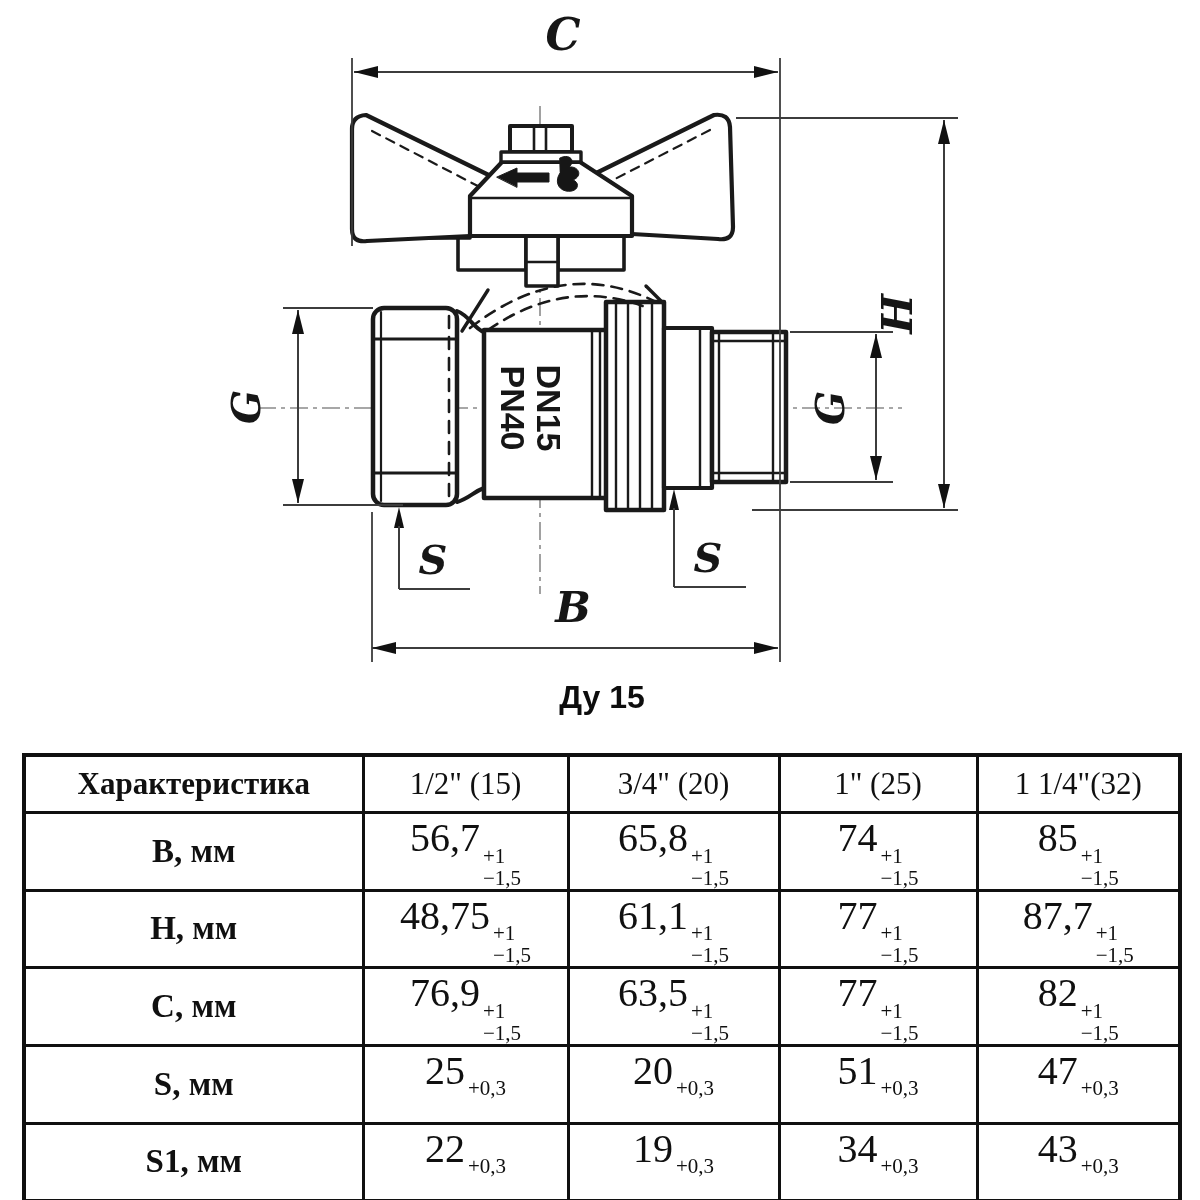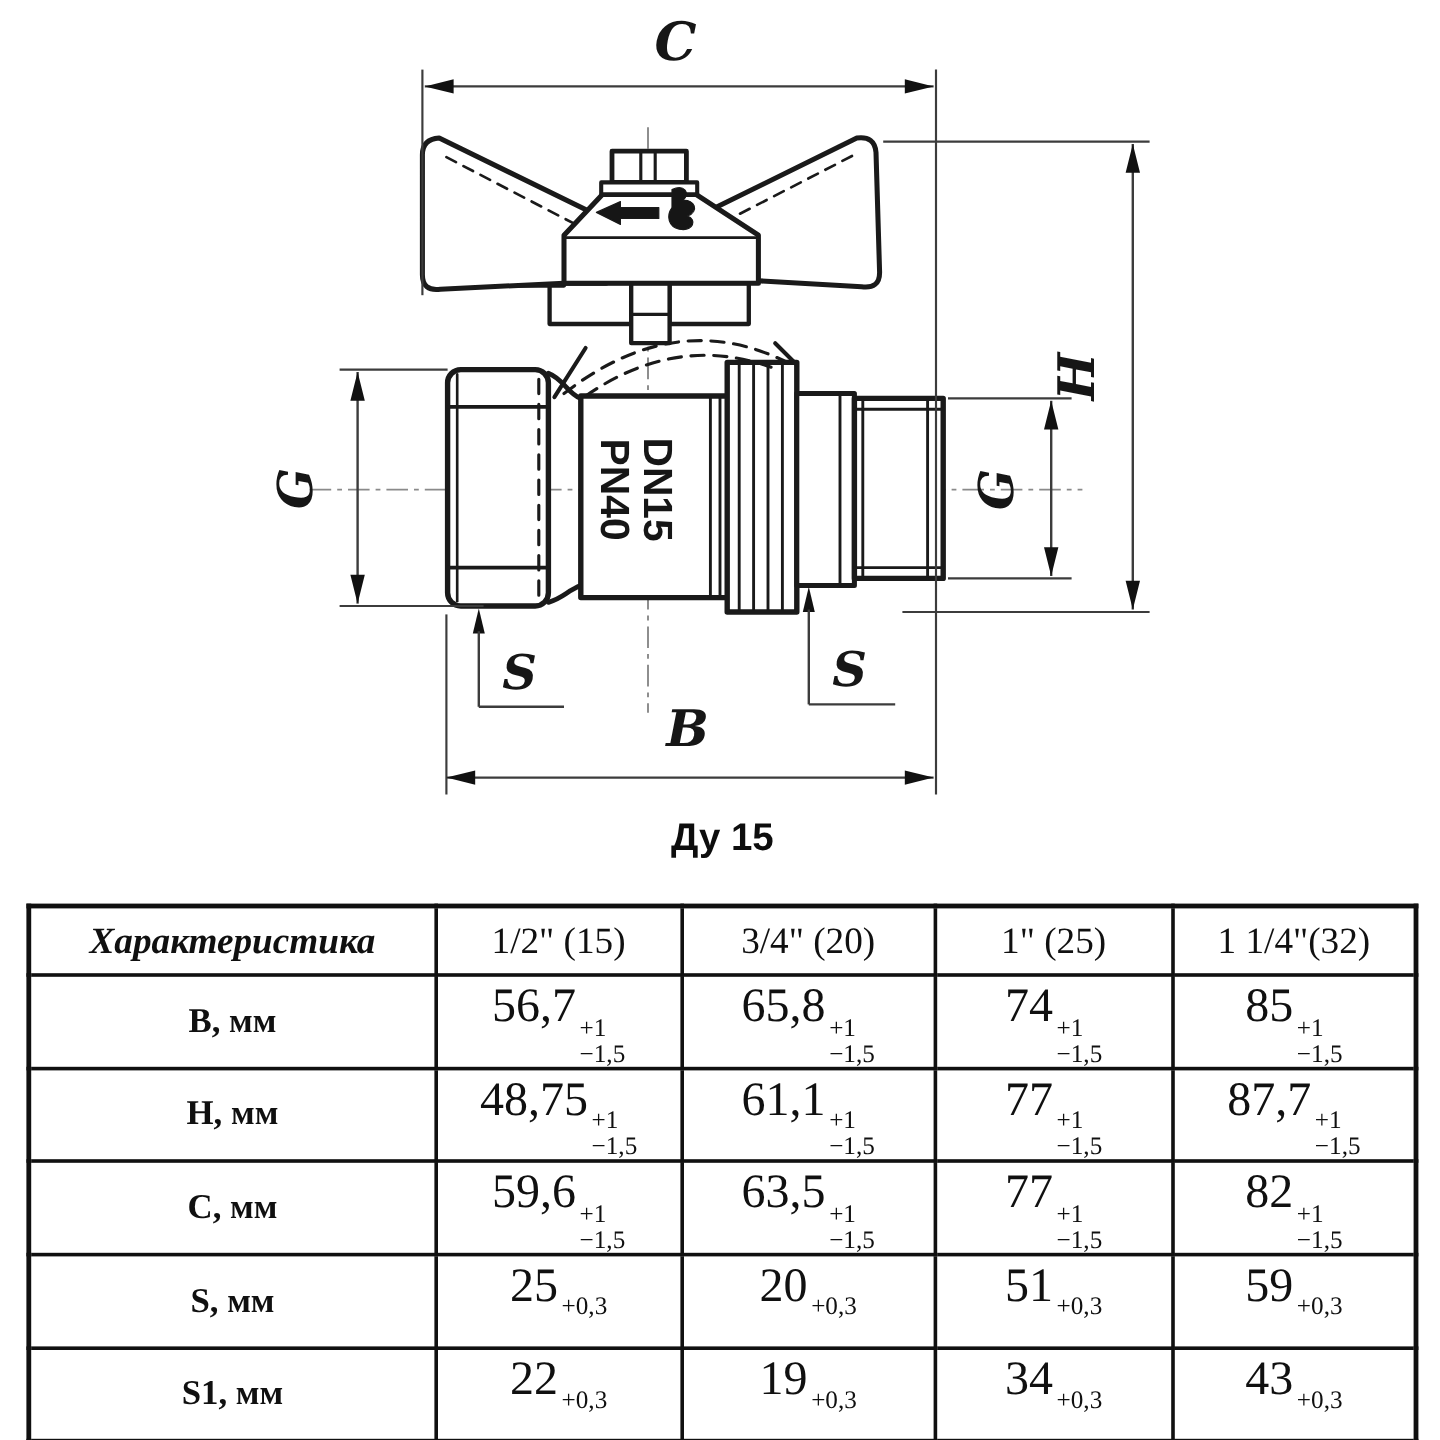--- a/index.html
+++ b/index.html
@@ -12,22 +12,22 @@
   .caption{font-family:"Liberation Sans", sans-serif;font-weight:bold;fill:#0d0d0d;
            font-size:32px;text-anchor:middle;}
   
   .spec-table{position:absolute;left:22px;top:753px;width:1156px;border-collapse:collapse;
               table-layout:fixed;background:#ffffff;}
   .spec-table td{border:3px solid #101010;text-align:center;vertical-align:middle;
                  padding:0;overflow:hidden;}
   .spec-table{border:4px solid #101010;}
   tr.hdr td{height:54px;font-size:31px;}
   tr.datarow td{height:64px;}
-  td.rowlabel{font-weight:bold;font-size:29px;}
-  td.hdrfirst{font-weight:bold;font-size:32px;font-style:italic;}
+  td.rowlabel{font-weight:bold;font-size:33px;}
+  td.hdrfirst{font-weight:bold;font-size:32px;}
   .val{font-size:40px;}
   .val-plain{font-size:35px;}
   .tol{display:inline-flex;flex-direction:column;align-items:flex-start;
        font-size:21px;line-height:1.05;margin-left:3px;vertical-align:-0.55em;}
   .tol-bot:empty::before{content:"\00a0";}
 </style>
 </head>
 <body>
 
 <div class="page">
@@ -248,21 +248,21 @@
               <span class="tol-bot">−1,5</span>
             </span></td>
         <td><span class="val">87,7</span><span class="tol">
               <span class="tol-top">+1</span>
               <span class="tol-bot">−1,5</span>
             </span></td>
       </tr>
 
       <tr class="datarow">
         <td class="rowlabel">С, мм</td>
-        <td><span class="val">59,6</span><span class="tol">
+        <td><span class="val">76,9</span><span class="tol">
               <span class="tol-top">+1</span>
               <span class="tol-bot">−1,5</span>
             </span></td>
         <td><span class="val">63,5</span><span class="tol">
               <span class="tol-top">+1</span>
               <span class="tol-bot">−1,5</span>
             </span></td>
         <td><span class="val">77</span><span class="tol">
               <span class="tol-top">+1</span>
               <span class="tol-bot">−1,5</span>
@@ -280,21 +280,21 @@
               <span class="tol-bot"></span>
             </span></td>
         <td><span class="val">20</span><span class="tol">
               <span class="tol-top">+0,3</span>
               <span class="tol-bot"></span>
             </span></td>
         <td><span class="val">51</span><span class="tol">
               <span class="tol-top">+0,3</span>
               <span class="tol-bot"></span>
             </span></td>
-        <td><span class="val">59</span><span class="tol">
+        <td><span class="val">47</span><span class="tol">
               <span class="tol-top">+0,3</span>
               <span class="tol-bot"></span>
             </span></td>
       </tr>
 
       <tr class="datarow">
         <td class="rowlabel">S1, мм</td>
         <td><span class="val">22</span><span class="tol">
               <span class="tol-top">+0,3</span>
               <span class="tol-bot"></span>

